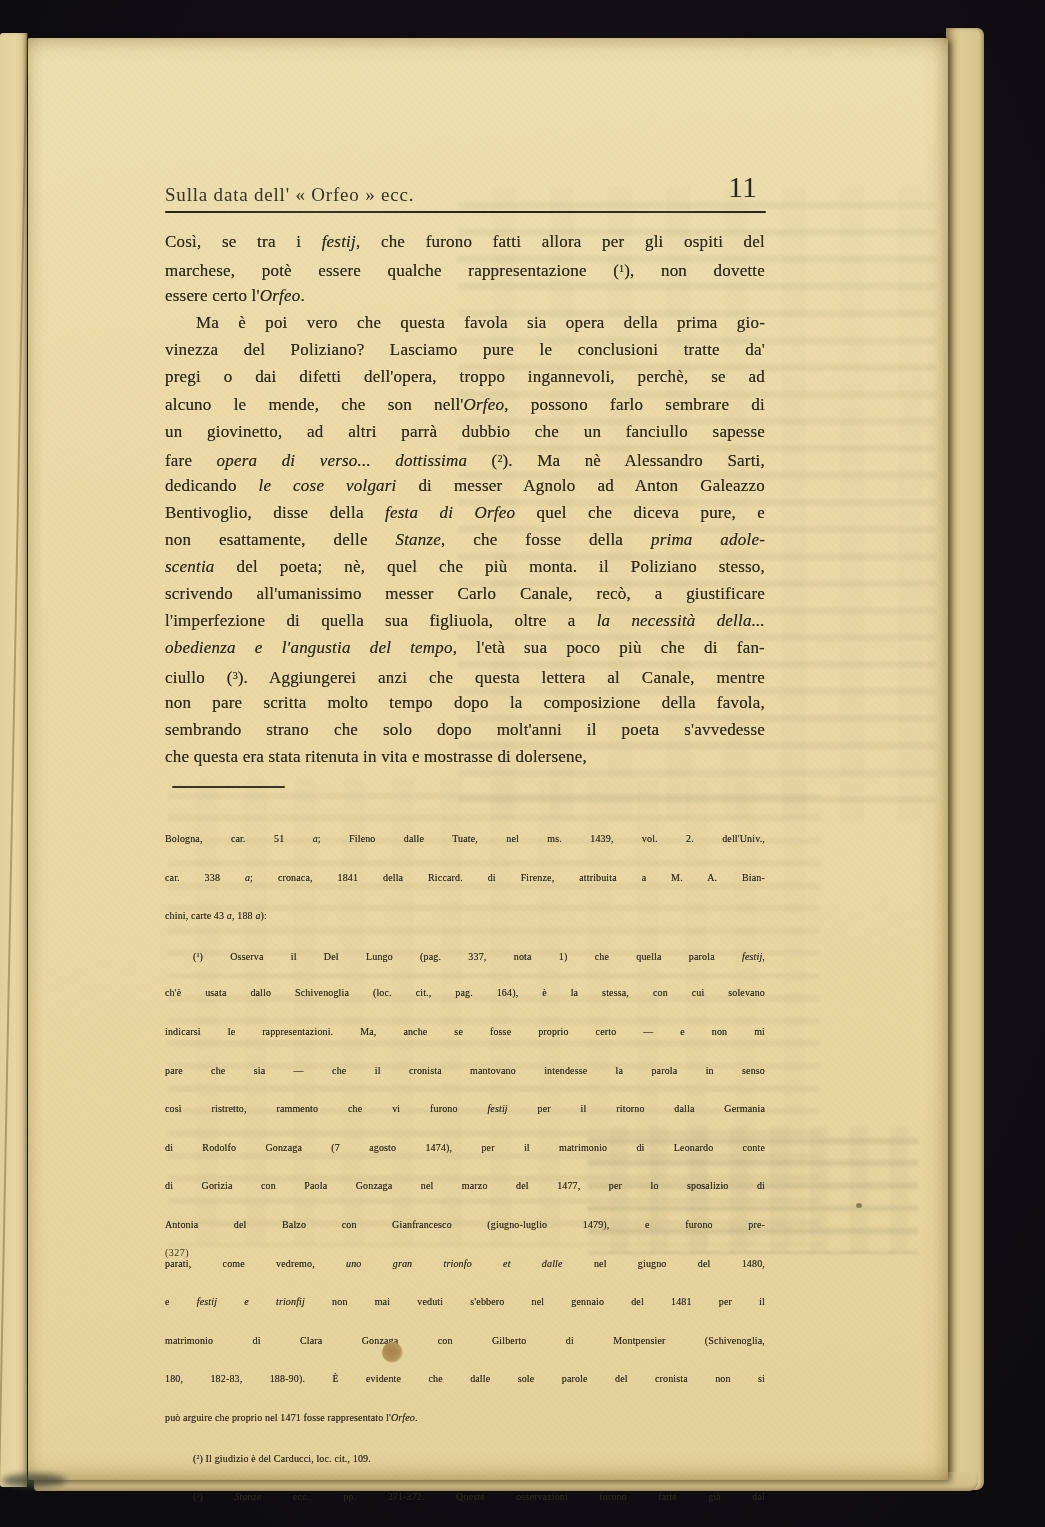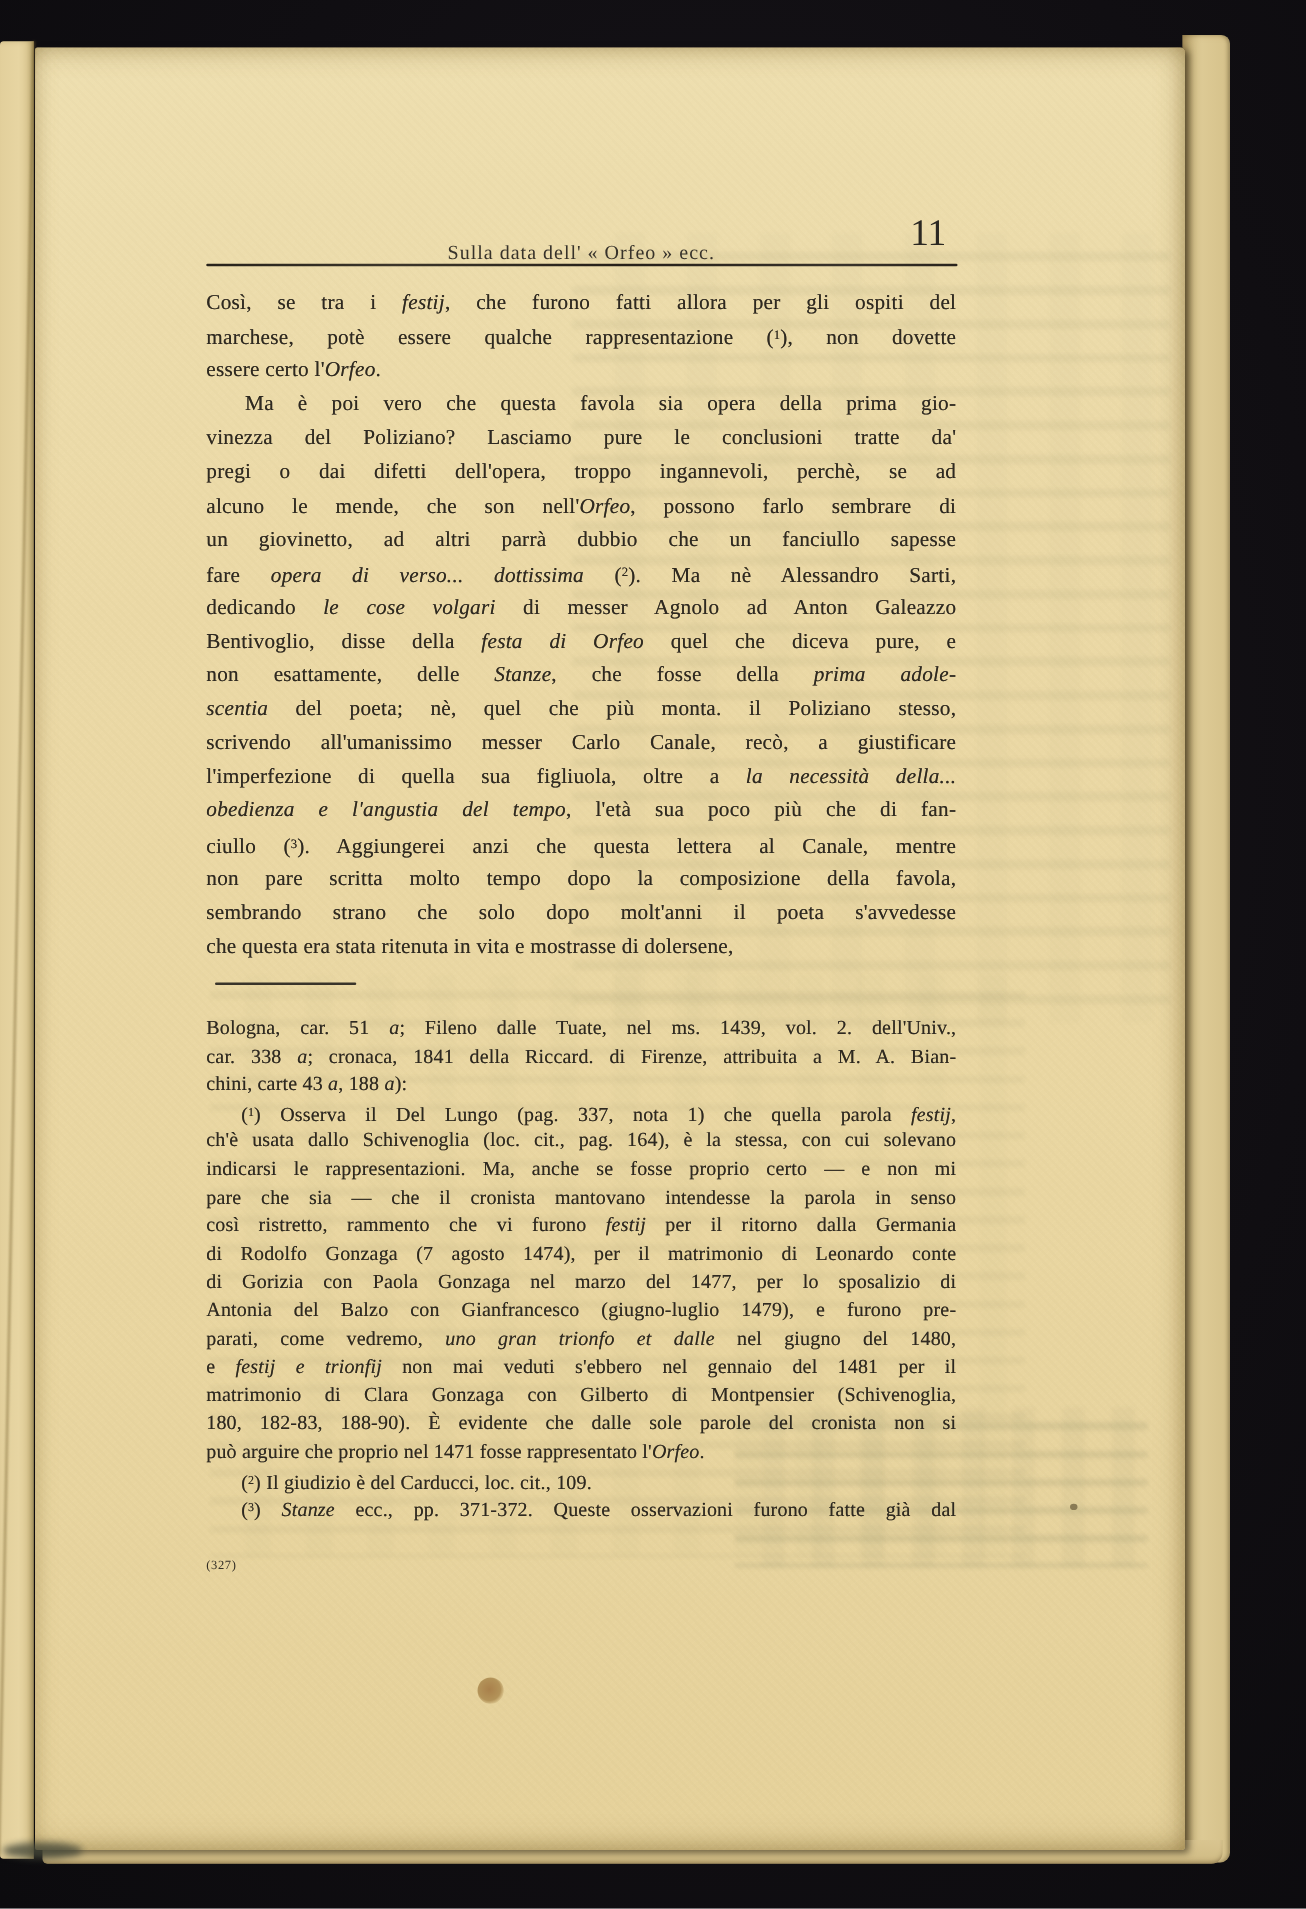--- a/index.html
+++ b/index.html
@@ -58,22 +58,22 @@
       repeating-linear-gradient(180deg, rgba(0,0,0,0) 0 13px, rgba(112,116,80,.14) 13px 19px, rgba(0,0,0,0) 19px 22.5px),
       repeating-linear-gradient(90deg, rgba(0,0,0,0) 0 28px, rgba(112,116,80,.05) 28px 49px);
   }
   .bleed.b3{left:560px;top:1088px;width:330px;height:128px;opacity:.7;
     background:
       repeating-linear-gradient(180deg, rgba(0,0,0,0) 0 12px, rgba(108,114,82,.2) 12px 18px, rgba(0,0,0,0) 18px 22.5px),
       repeating-linear-gradient(90deg, rgba(0,0,0,0) 0 22px, rgba(108,114,82,.07) 22px 40px);
   }
   
   .header-title{
-    position:absolute;left:137px;top:156px;width:600px;z-index:3;
-    text-align:center;font-size:16px;letter-spacing:.8px;color:#37322a;
+    position:absolute;left:137px;top:146px;width:600px;z-index:3;
+    font-size:19px;letter-spacing:.8px;color:#37322a;
   }
   .page-num{
     position:absolute;left:137px;top:132px;width:600px;z-index:3;
     text-align:right;font-size:30px;color:#2b2822;padding-right:8px;box-sizing:border-box;
   }
   .header-rule{
     position:absolute;left:137px;top:173px;width:601px;height:2.4px;z-index:3;border-radius:1px;
     background:linear-gradient(90deg,#27221a 0%,#3b352a 25%,#262019 55%,#38322a 85%,#2a241c 100%);
   }
   
@@ -90,23 +90,24 @@
   sup{font-size:60%;vertical-align:.42em;letter-spacing:0;}
   i{}
   
   .fn-sep{
     position:absolute;left:144px;top:748px;width:113px;height:2px;z-index:3;
     background:#39342a;border-radius:1px;
   }
   .footnotes{position:absolute;left:137px;top:774px;width:600px;z-index:3;}
   .fn-line{
     height:22.6px;line-height:22.6px;overflow:hidden;
-    font-size:16px;letter-spacing:.15px;
+    font-size:10px;letter-spacing:.15px;
     text-align:justify;text-align-last:justify;
     text-shadow:0 0 .35px rgba(40,33,22,.6);
+    margin-top:16px;
   }
   .fn-line.lastline{text-align-last:left;}
   .fn-line.indent{text-indent:28px;}
   
   .folio{
     position:absolute;left:137px;top:1209px;width:600px;z-index:3;
     font-size:10px;color:#332e25;letter-spacing:.5px;
   }
   
   .spot{

